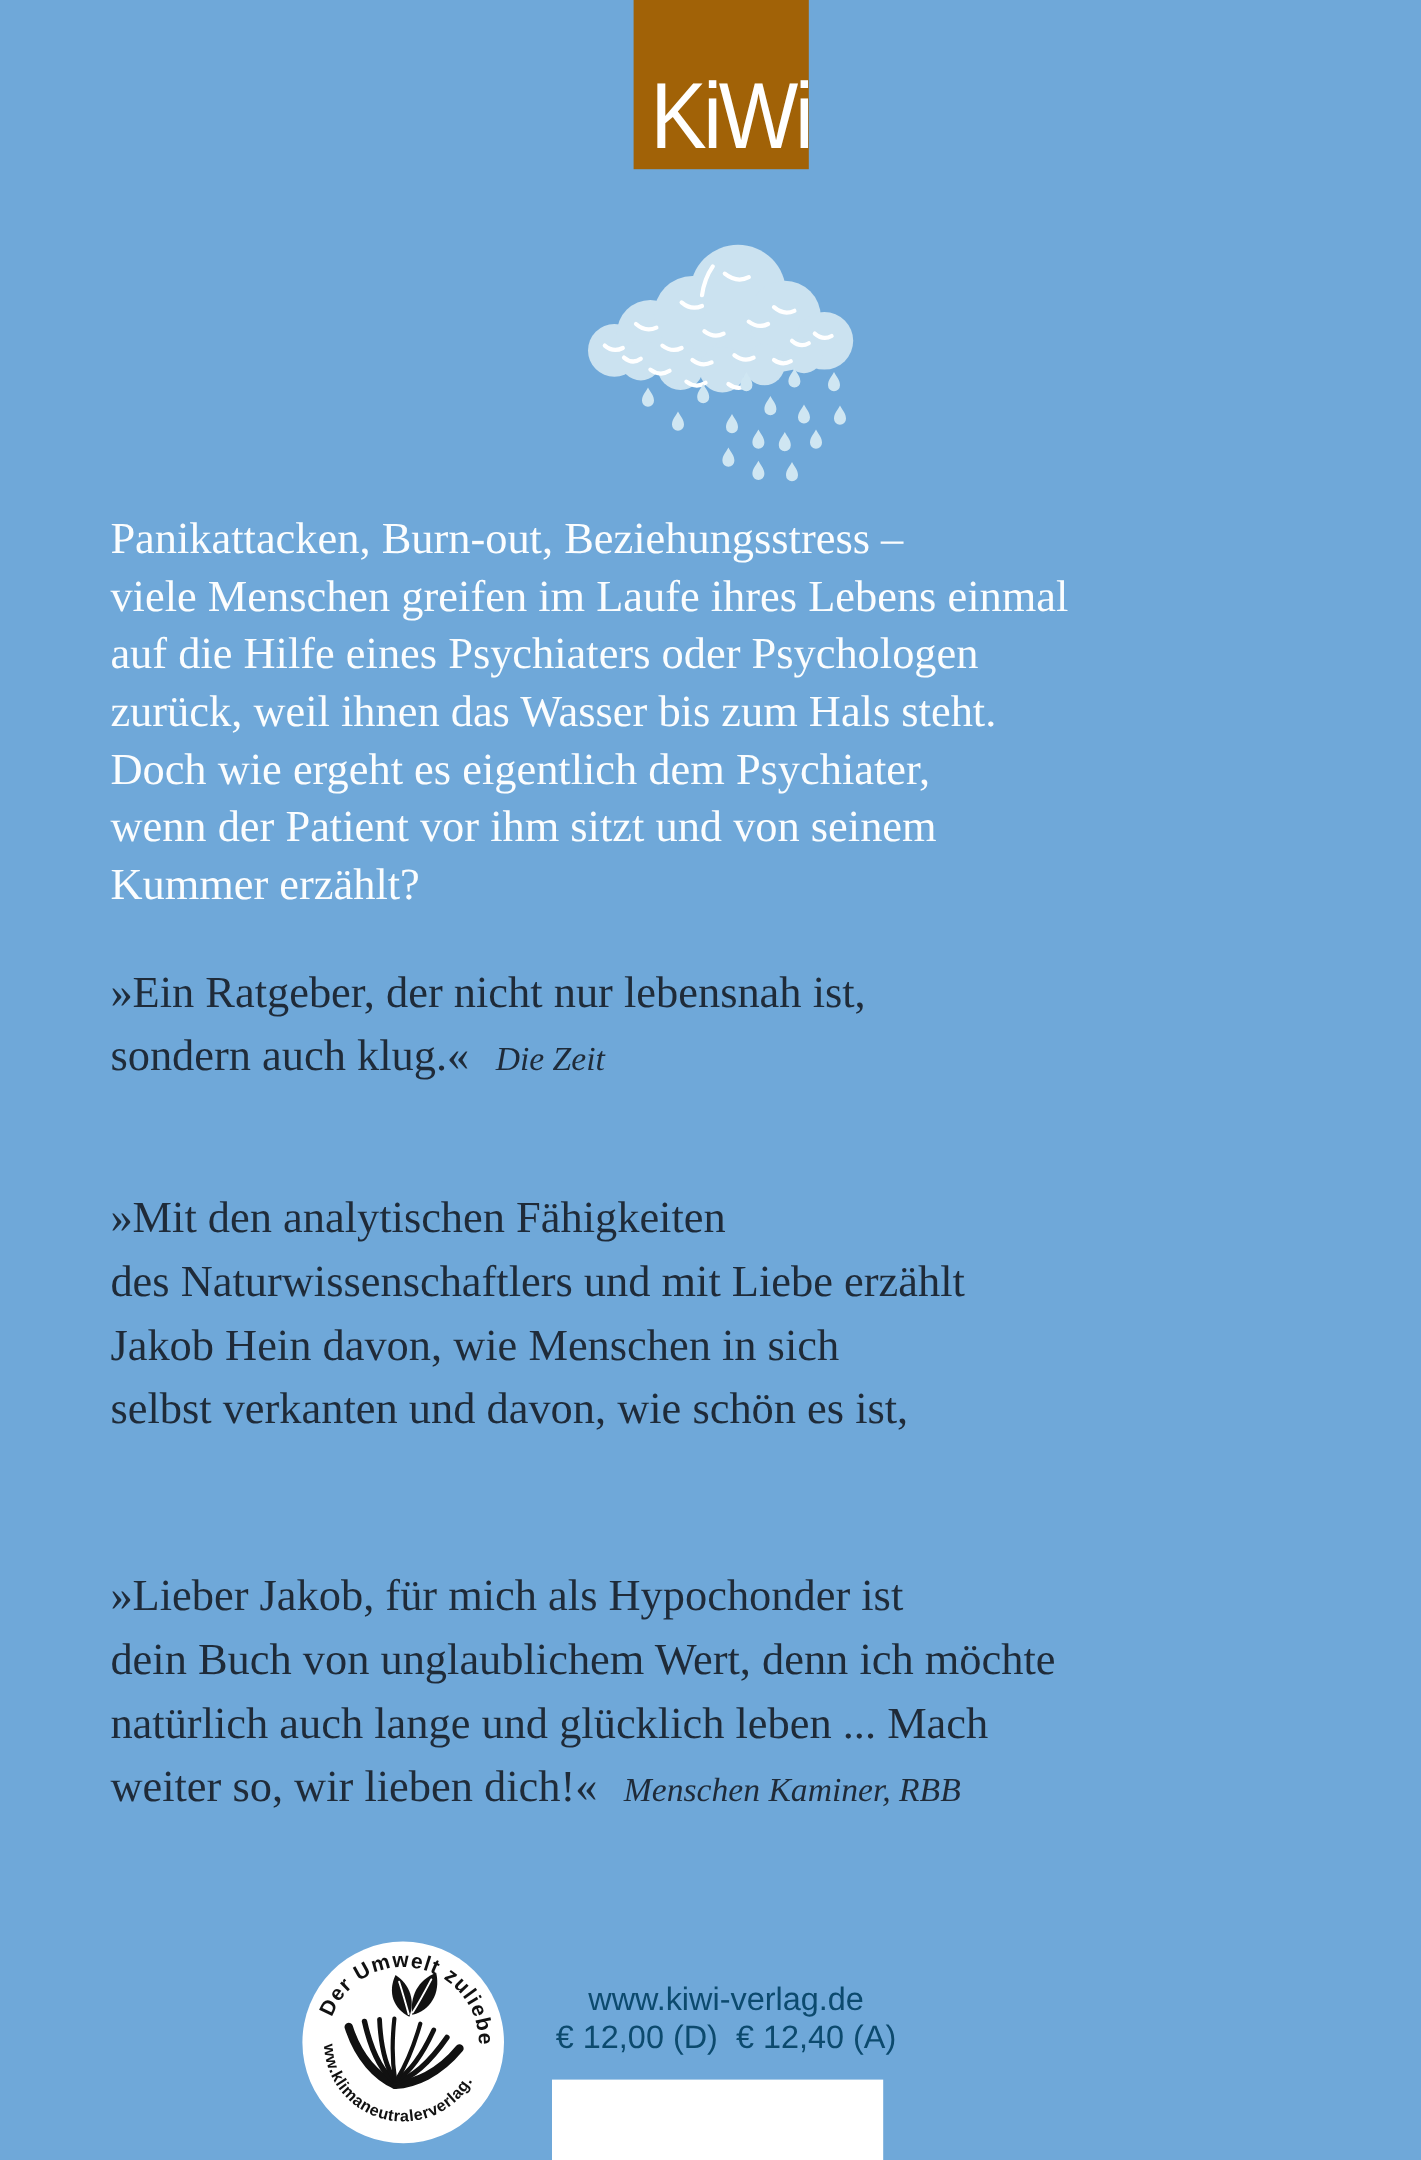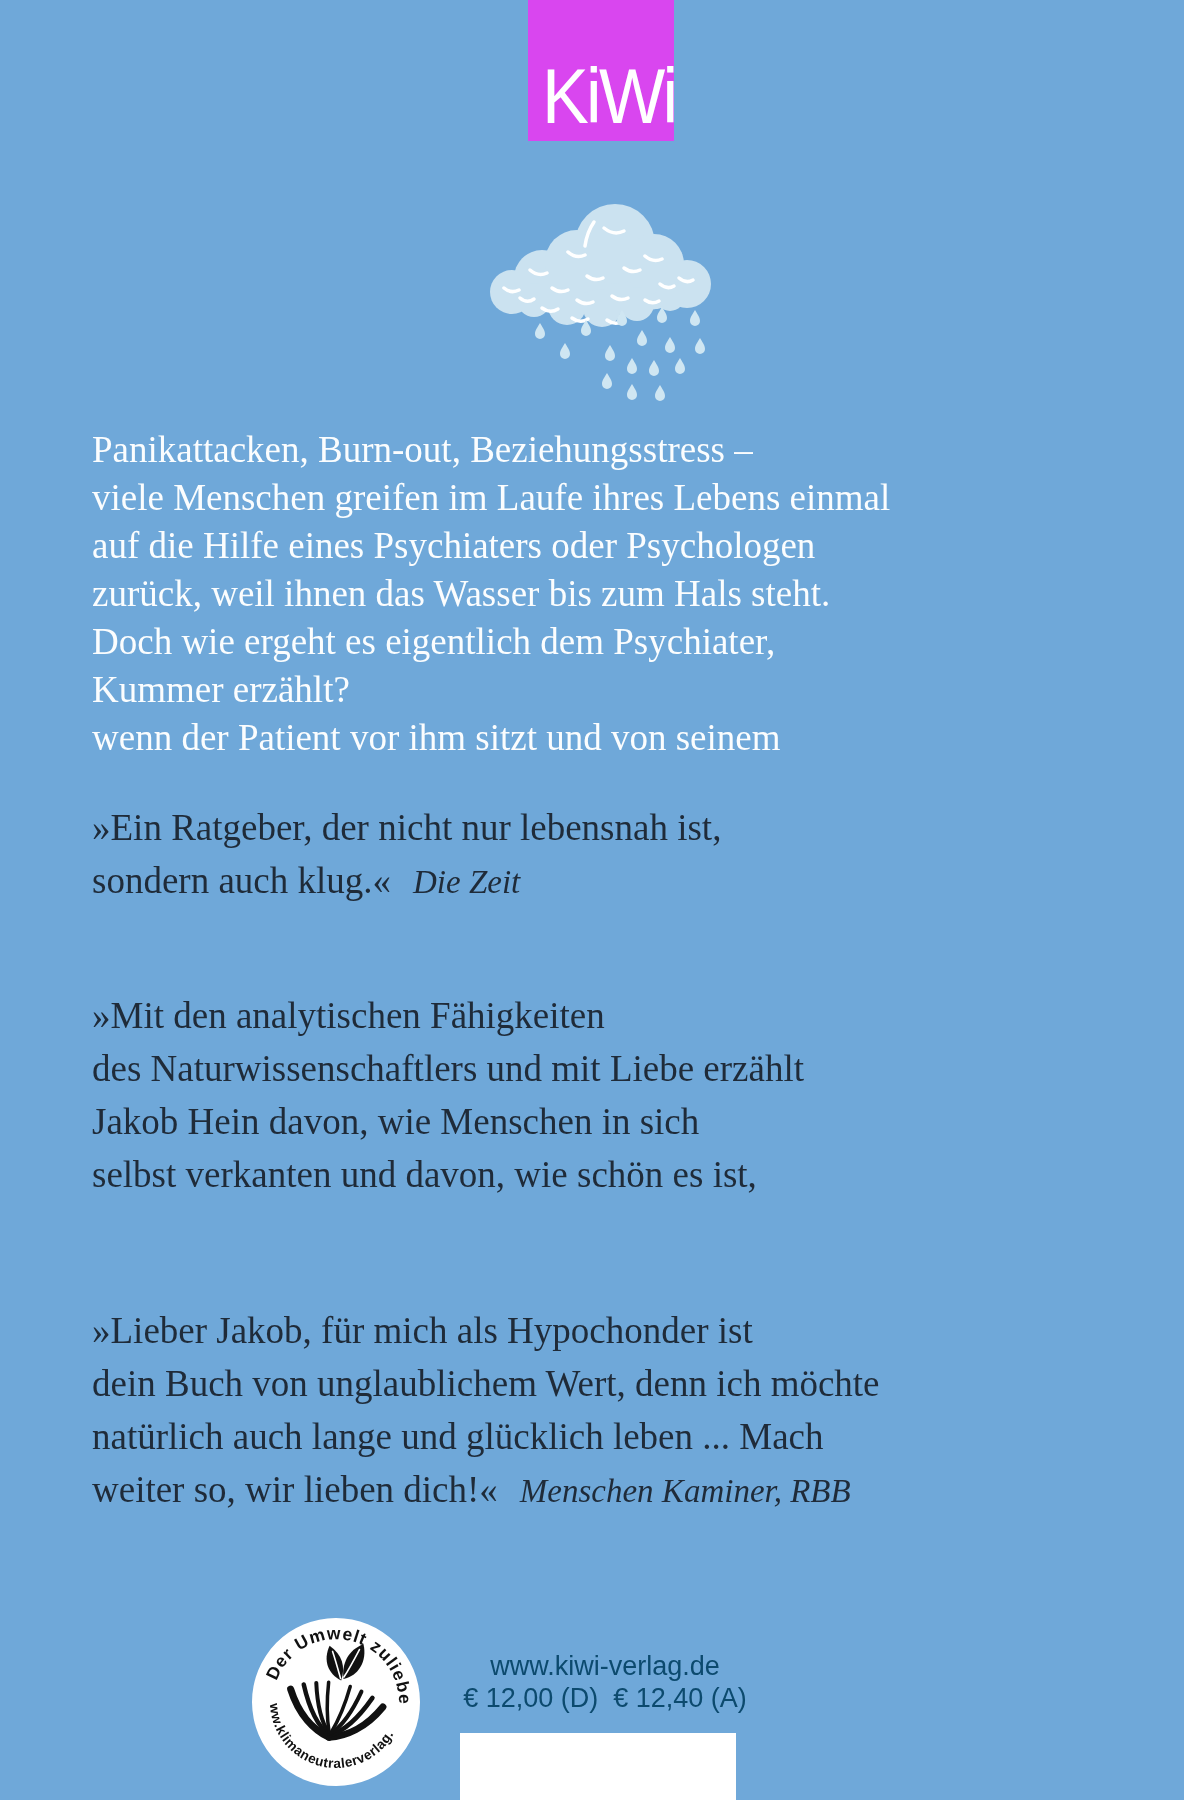--- a/index.html
+++ b/index.html
@@ -8,21 +8,21 @@
     position: relative;
     overflow: hidden;
     background: #6FA8D9;
     font-family: "Liberation Serif", serif;
   }
   .abs { position: absolute; }
 
   
   .logo {
     left: 528px; top: 0; width: 146px; height: 141px;
-    background: #d946ef;
+    background: #a16207;
     display: flex; align-items: flex-end;
     padding: 0 0 12px 14px; box-sizing: border-box;
   }
   .logo span {
     font-family: "Liberation Sans", sans-serif;
     font-size: 78px; line-height: 0.82;
     color: #ffffff; letter-spacing: -3px;
     transform: scaleX(0.9); transform-origin: left bottom;
   }
 
@@ -41,21 +41,21 @@
   }
   .quote {
     color: #1F2B39;
     font-size: 37px; line-height: 53px;
   }
   .q1 { top: 801px; }
   .q2 { top: 989px; }
   .q3 { top: 1304px; }
   .attribution {
     font-style: italic;
-    font-size: 33px;
+    font-size: 28px;
     margin-left: 22px;
   }
 
   
   .footer {
     left: 405px; top: 1650px; width: 400px;
     text-align: center;
     font-family: "Liberation Sans", sans-serif;
     color: #0c4a6e;
     font-size: 27px; line-height: 32px;
@@ -166,22 +166,22 @@
     </g>
   </svg>
 </div>
 
 <div class="abs textblock blurb">
     <div>Panikattacken, Burn-out, Beziehungsstress –</div>
     <div>viele Menschen greifen im Laufe ihres Lebens einmal</div>
     <div>auf die Hilfe eines Psychiaters oder Psychologen</div>
     <div>zurück, weil ihnen das Wasser bis zum Hals steht.</div>
     <div>Doch wie ergeht es eigentlich dem Psychiater,</div>
+    <div>wenn der Patient vor ihm sitzt und von seinem</div>
     <div>Kummer erzählt?</div>
-    <div>wenn der Patient vor ihm sitzt und von seinem</div>
   </div>
 
 <div class="abs textblock quote q1">
     <div>»Ein Ratgeber, der nicht nur lebensnah ist,</div>
     <div>sondern auch klug.«<span class="attribution">Die Zeit</span></div>
   </div>
 <div class="abs textblock quote q2">
     <div>»Mit den analytischen Fähigkeiten</div>
     <div>des Naturwissenschaftlers und mit Liebe erzählt</div>
     <div>Jakob Hein davon, wie Menschen in sich</div>

